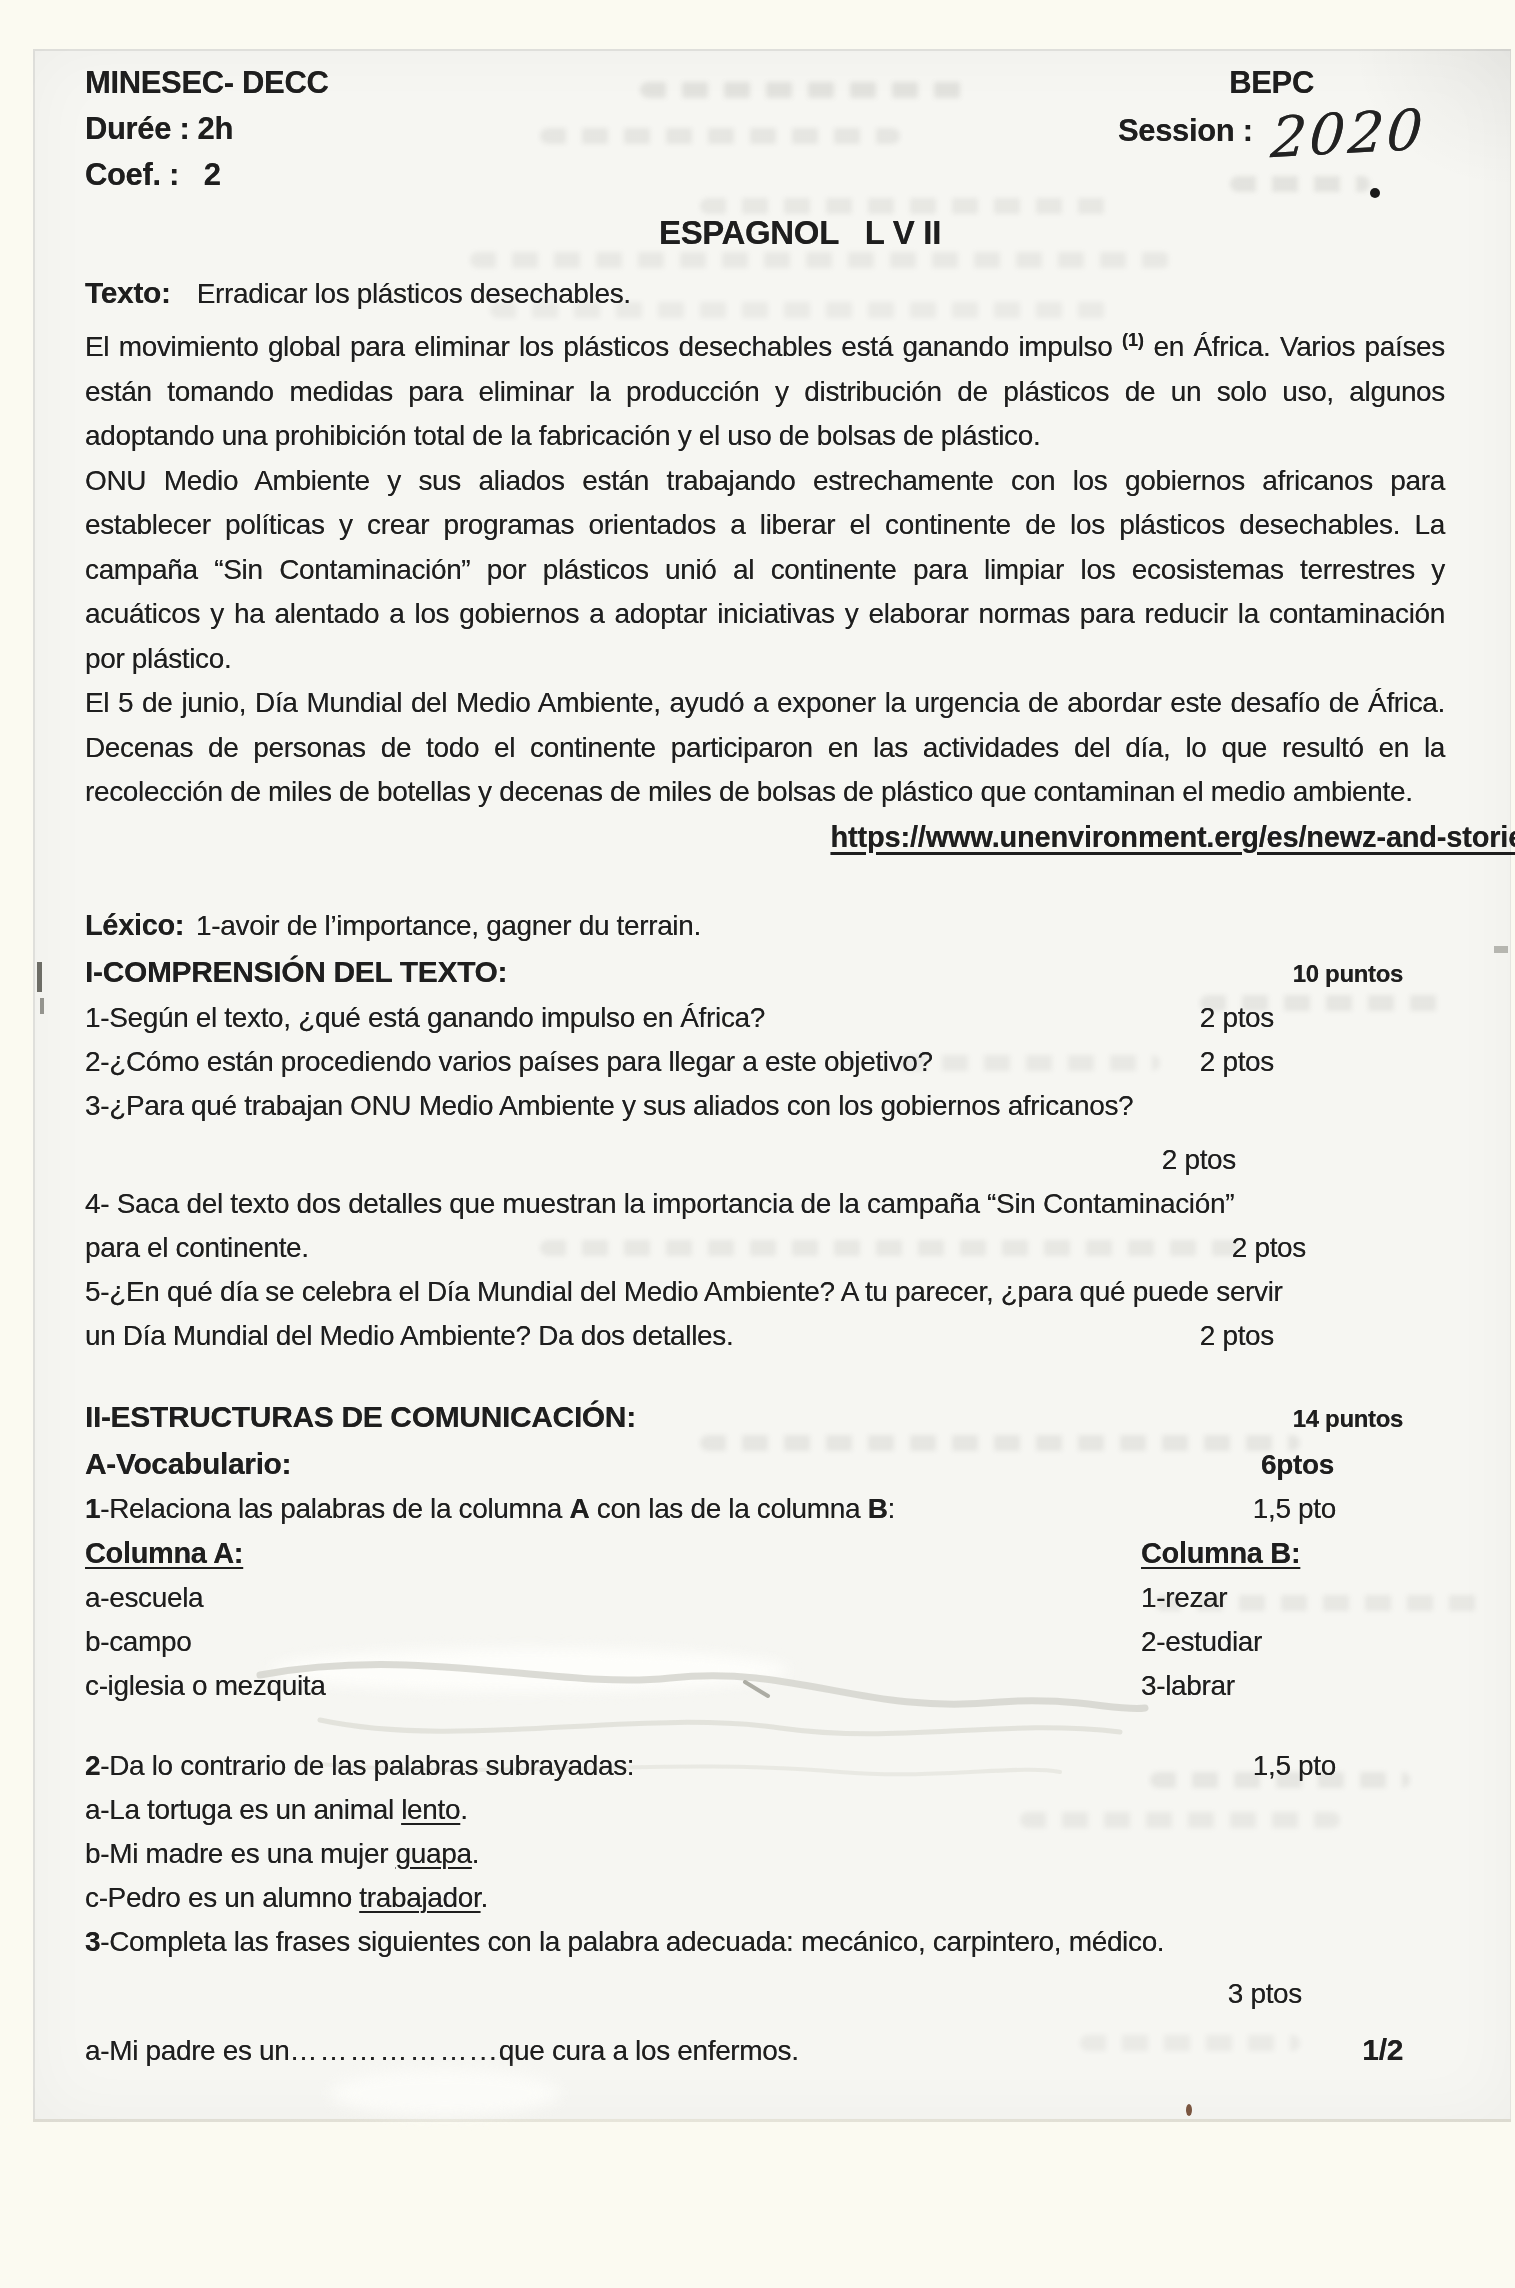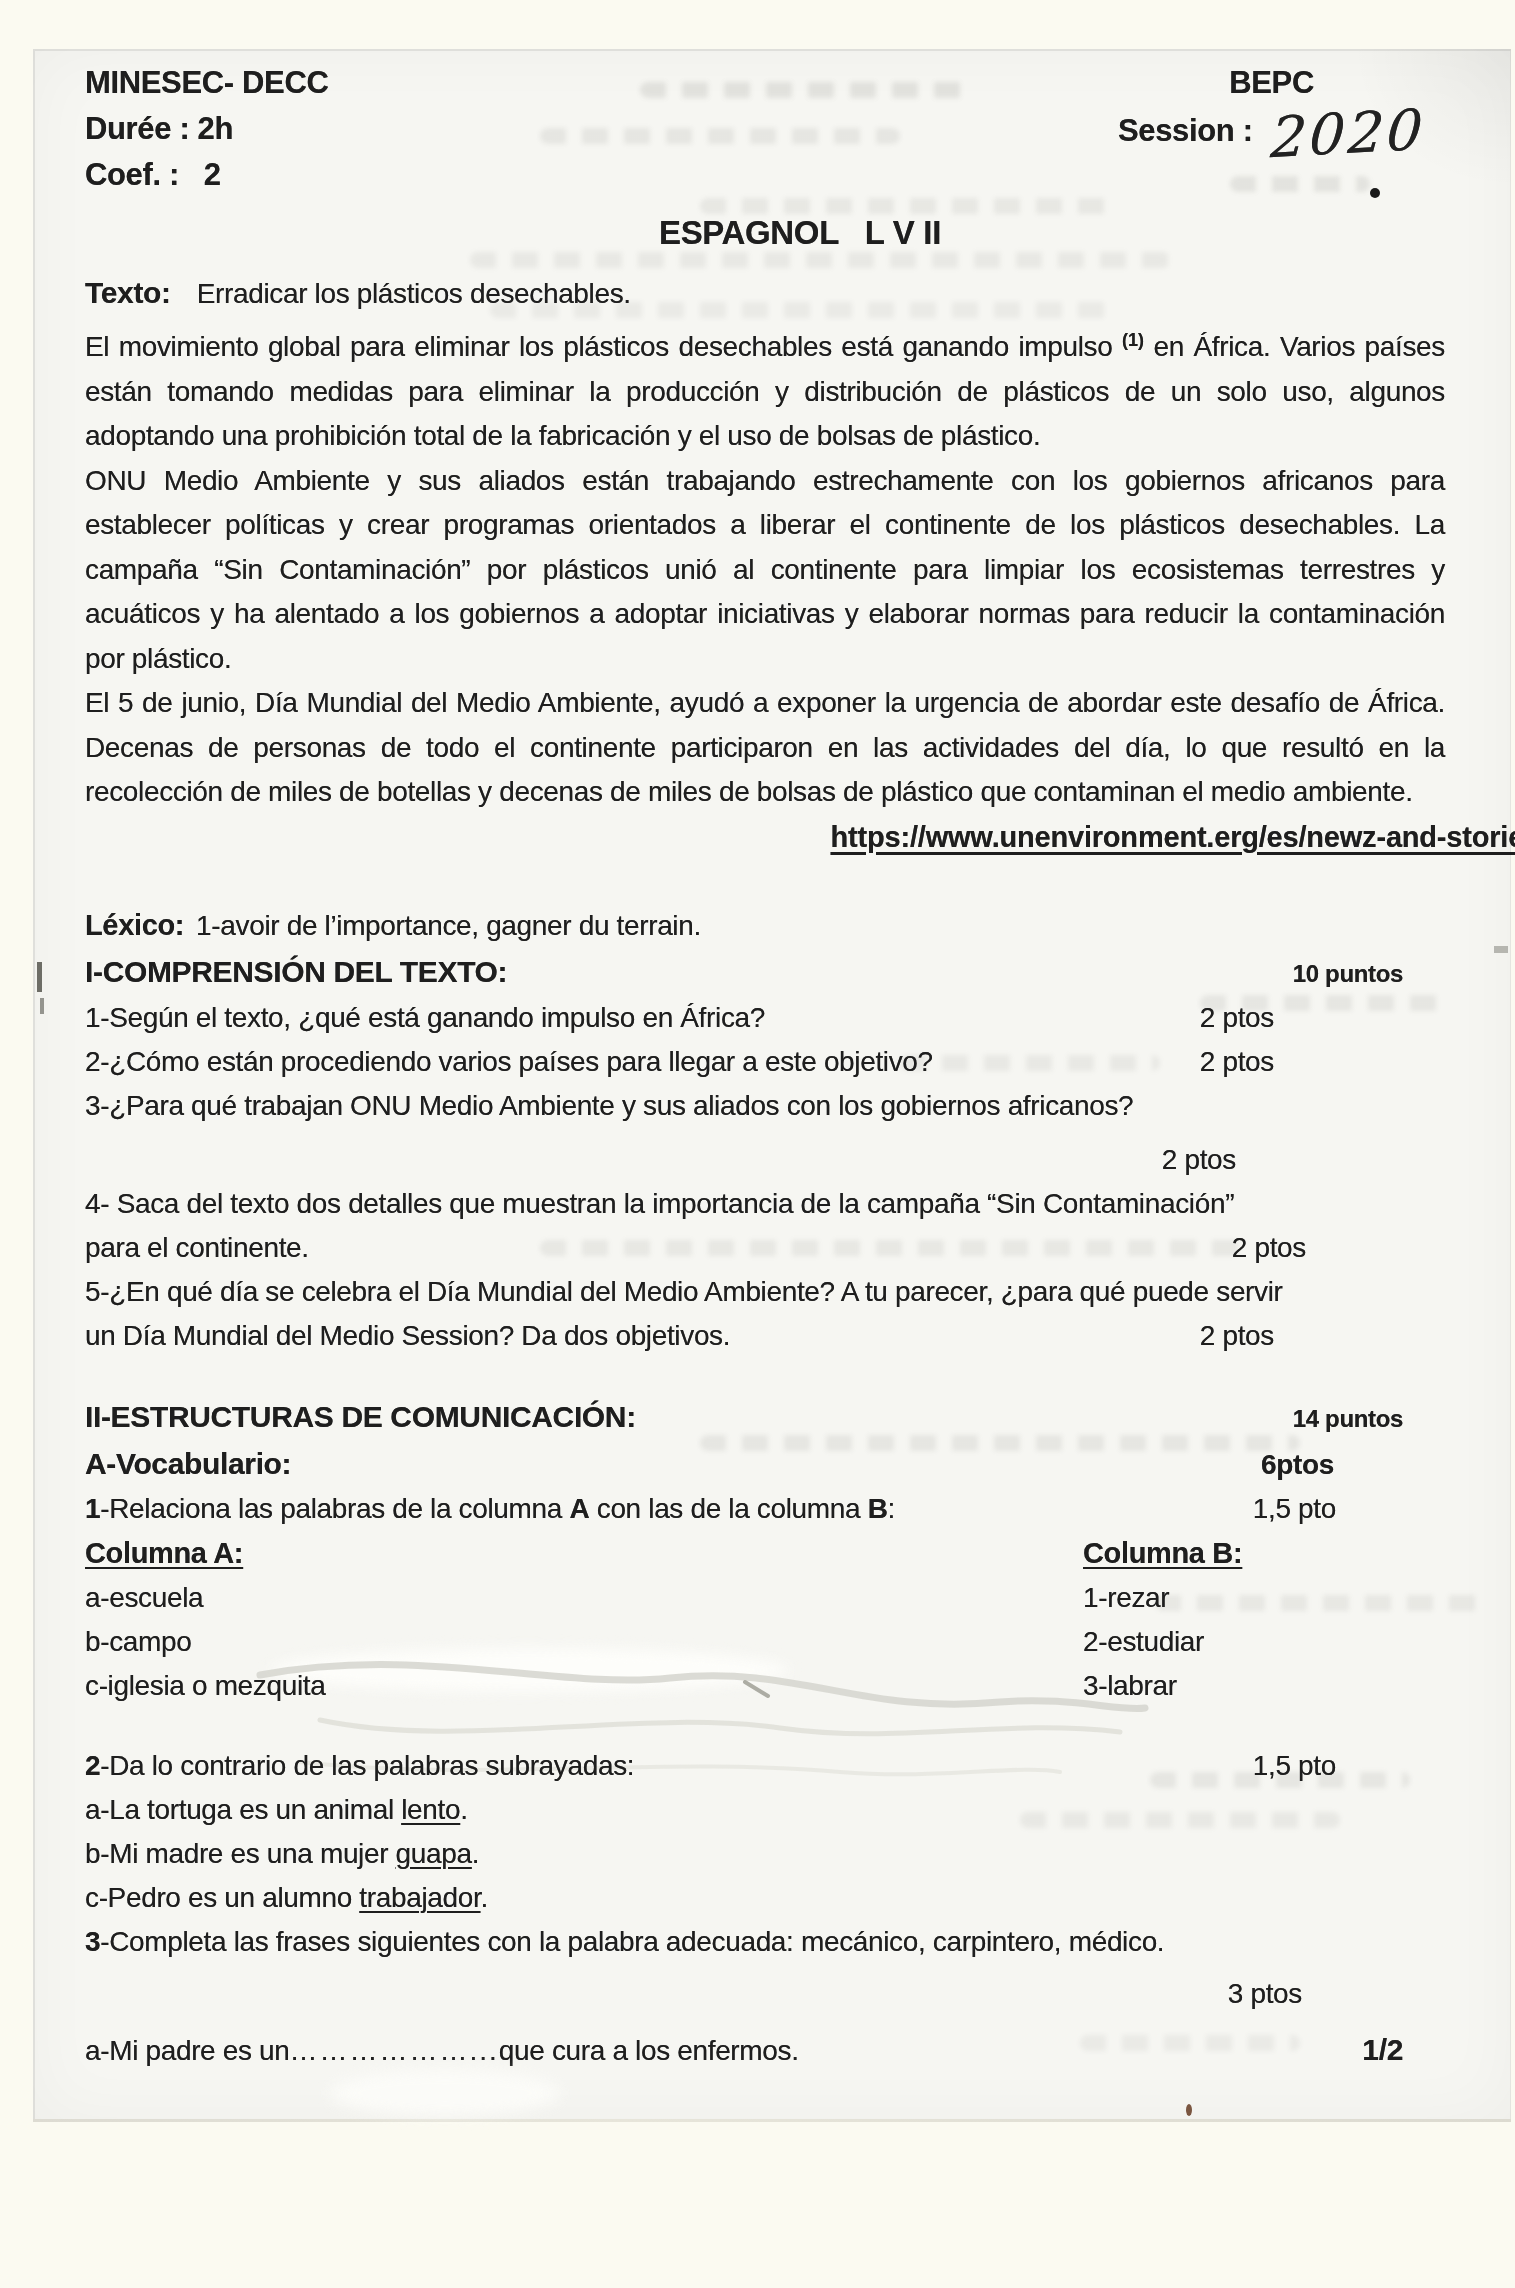--- a/index.html
+++ b/index.html
@@ -83,21 +83,21 @@
   .mr-pg  { margin-right: 42px; font-weight: bold; font-size: 30px; }
 
   .gap-q3 { margin-top: 10px; }
   .gap-sec2 { margin-top: 36px; }
   .gap-block { margin-top: 36px; }
   .gap-sm { margin-top: 8px; }
   .gap-item { margin-top: 12px; }
 
   
   .colrow { position: relative; line-height: 44px; white-space: nowrap; }
-  .colrow .colB { position: absolute; left: 998px; top: 0; }
+  .colrow .colB { position: absolute; left: 1056px; top: 0; }
   .col-head { font-weight: bold; font-size: 29px; }
 
   .dots { display: inline-block; letter-spacing: 2px; }
 
   
   .bleed {
     position: absolute; height: 16px; border-radius: 8px;
     background: repeating-linear-gradient(90deg, rgba(125,125,118,0.22) 0 26px, transparent 26px 42px);
     filter: blur(2.5px);
   }
@@ -206,21 +206,21 @@
       <span class="qtext">4- Saca del texto dos detalles  que muestran la importancia de la campaña “Sin Contaminación”</span>
     </div>
     <div class="row">
       <span class="qtext">para el continente.</span>
       <span class="pts mr-q4">2 ptos</span>
     </div>
     <div class="row">
       <span class="qtext">5-¿En qué día se celebra el Día Mundial del Medio Ambiente? A tu parecer, ¿para qué puede servir</span>
     </div>
     <div class="row">
-      <span class="qtext">un Día Mundial del Medio Session? Da dos objetivos.</span>
+      <span class="qtext">un Día Mundial del Medio Ambiente? Da dos detalles.</span>
       <span class="pts mr-q">2 ptos</span>
     </div>
 
     <div class="row gap-sec2">
       <span class="qtext sec-head">II-ESTRUCTURAS DE COMUNICACIÓN:</span>
       <span class="pts mr-sec">14 puntos</span>
     </div>
     <div class="row">
       <span class="qtext sec-head">A-Vocabulario:</span>
       <span class="pts mr-voc">6ptos</span>

